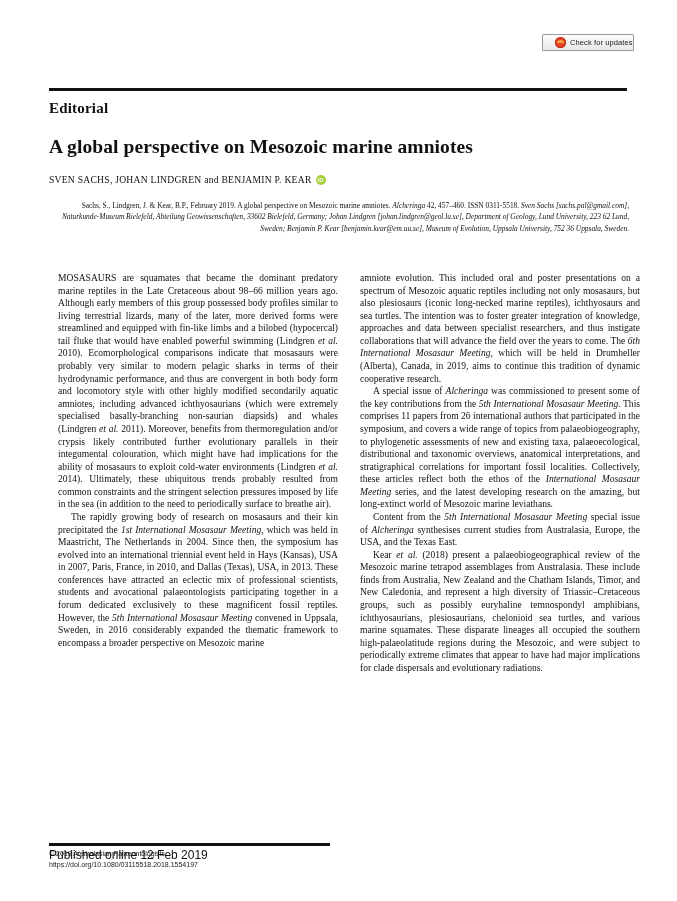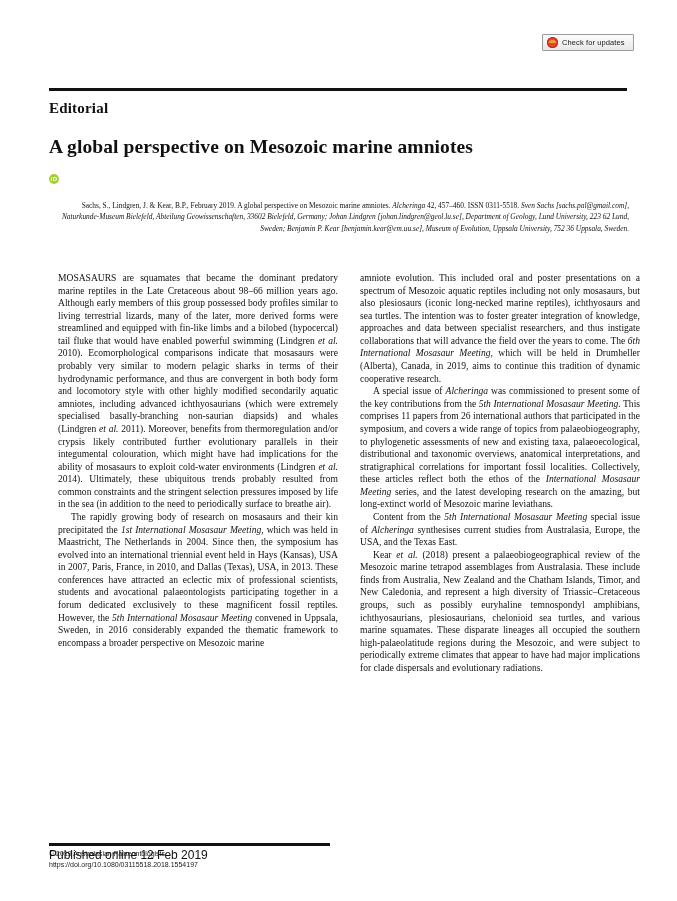--- a/index.html
+++ b/index.html
@@ -27,21 +27,21 @@
     left: 542px;
     top: 34px;
     width: 92px;
     height: 17px;
     box-sizing: border-box;
     border: 1px solid #9a9a9a;
     background: linear-gradient(#fdfdfd, #e8e8e8);
     border-radius: 1px;
     display: flex;
     align-items: center;
-    padding-left: 4px;
+    padding-left: 12px;
     gap: 4px;
   }
   .crossmark-icon {
     width: 11px;
     height: 11px;
     border-radius: 50%;
     background: #e8442a;
     position: relative;
     flex: none;
     box-shadow: inset 0 0 0 1px #b8301c;
@@ -200,20 +200,21 @@
     <span class="crossmark-icon"></span>
     <span class="crossmark-label">Check for updates</span>
   </div>
 
   <div class="top-rule"></div>
 
   <div class="header-block">
     <div class="kicker">Editorial</div>
     <h1 class="title">A global perspective on Mesozoic marine amniotes</h1>
     <div class="authors">
+      <span class="authors-text">SVEN SACHS, JOHAN LINDGREN and BENJAMIN P. KEAR</span>
       <span class="orcid-icon"></span>
     </div>
   </div>
 
   <div class="citation">
     <span>Sachs, S., Lindgren, J. &amp; Kear, B.P., February 2019. A global perspective on Mesozoic marine amniotes. </span><span class="em">Alcheringa</span><span> 42, 457–460. ISSN 0311-5518.</span>
     <span class="em">Sven Sachs [sachs.pal@gmail.com], Naturkunde-Museum Bielefeld, Abteilung Geowissenschaften, 33602 Bielefeld, Germany; Johan Lindgren [johan.lindgren@geol.lu.se], Department of Geology, Lund University, 223 62 Lund, Sweden; Benjamin P. Kear [benjamin.kear@em.uu.se], Museum of Evolution, Uppsala University, 752 36 Uppsala, Sweden.</span>
   </div>
 
   <div class="columns">

